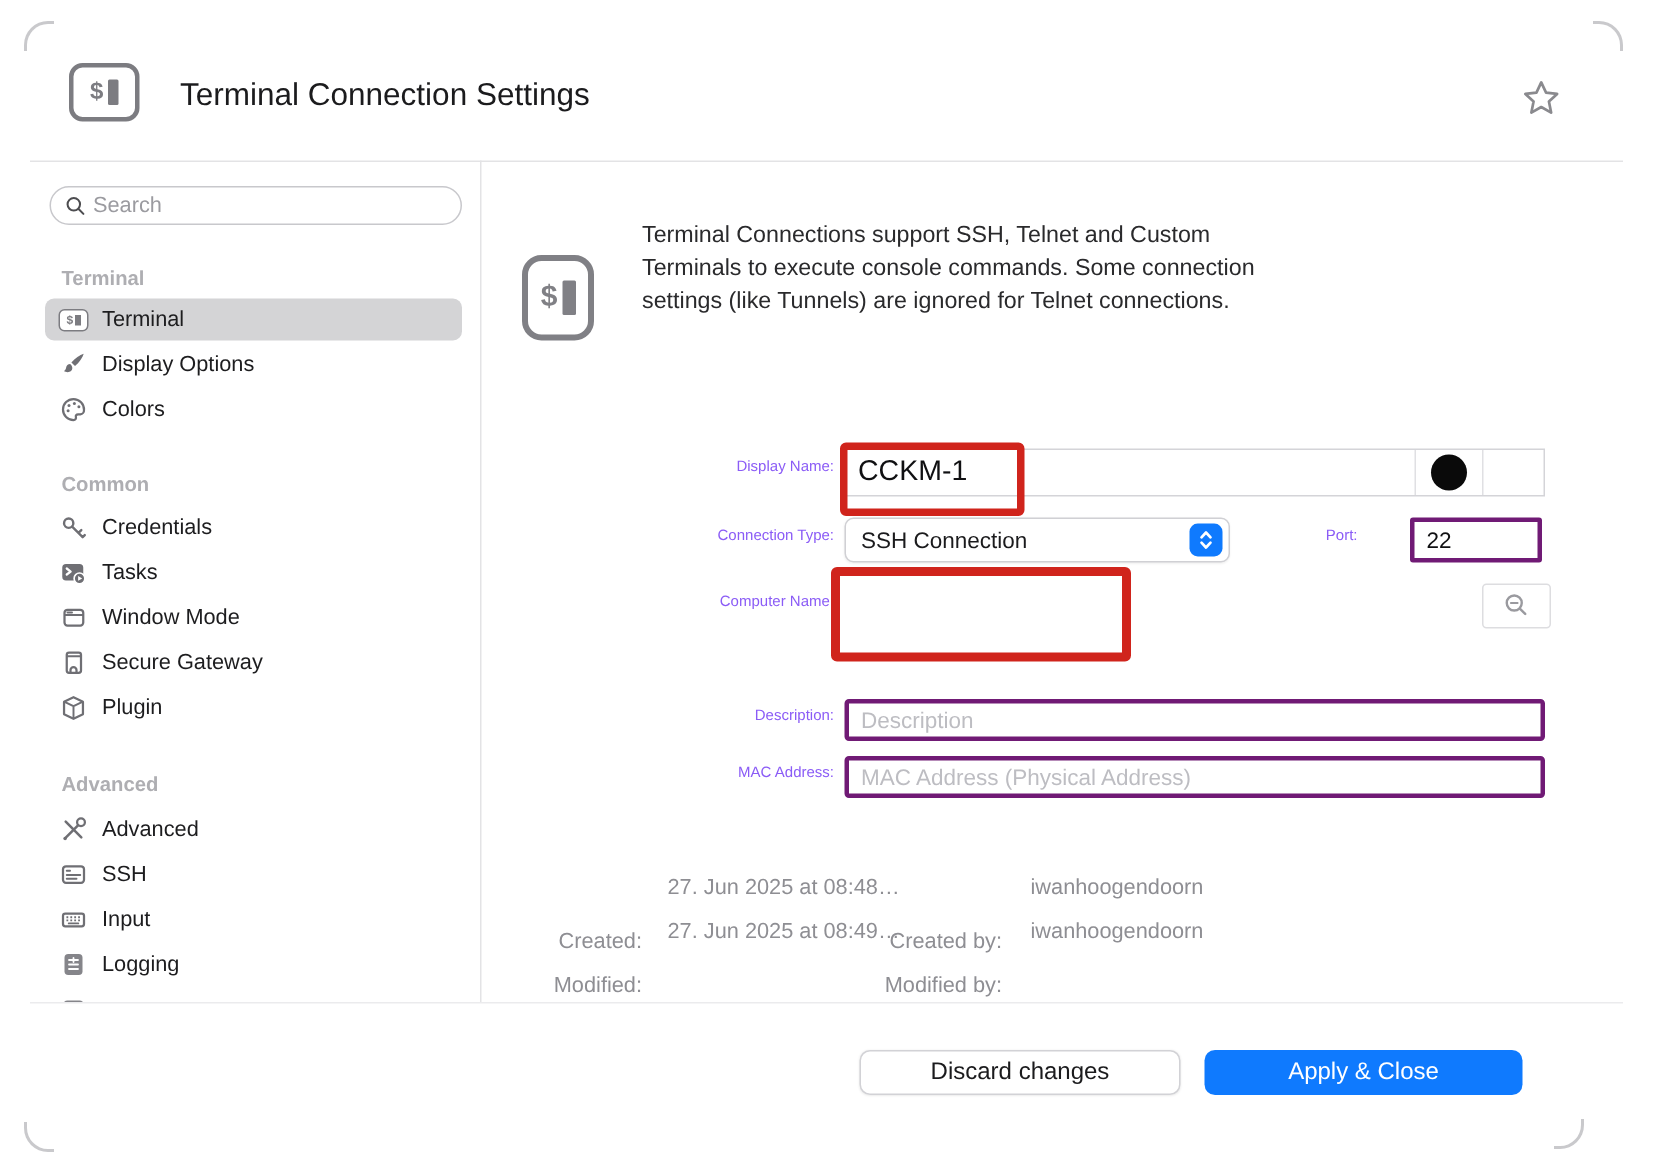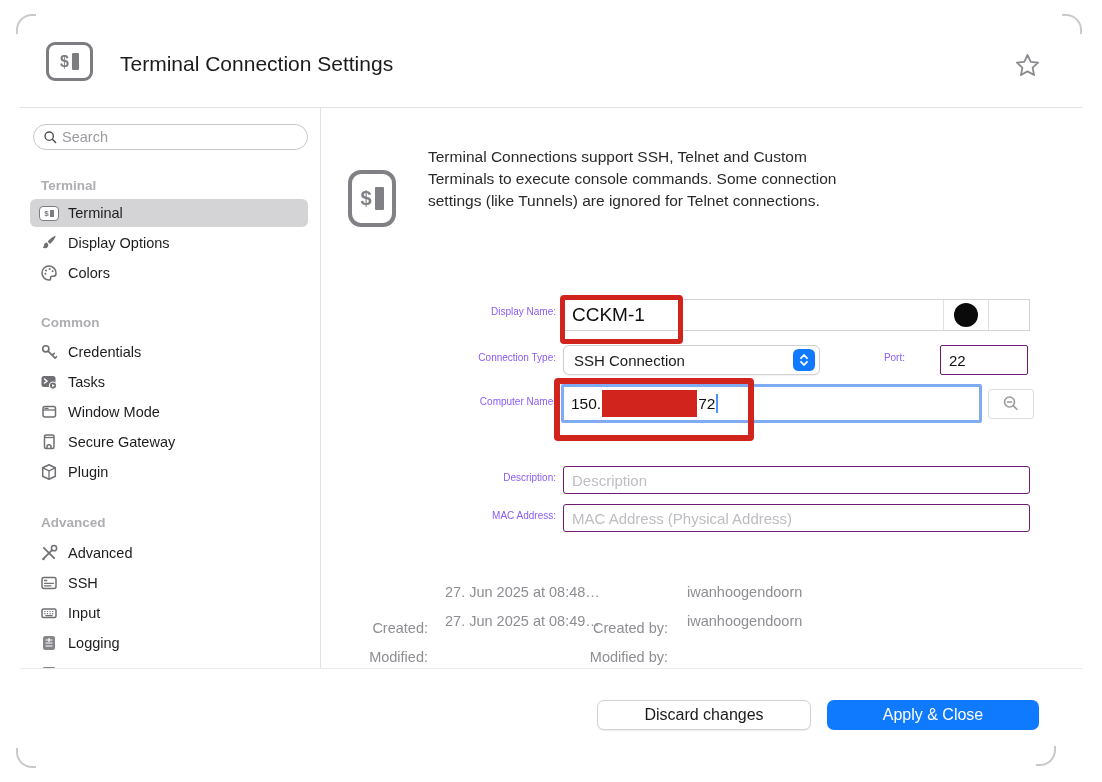--- a/index.html
+++ b/index.html
@@ -45,37 +45,37 @@
   .flabel{position:absolute;width:216px;left:340px;text-align:right;font-size:10px;color:#8b5cf6;}
   .field{position:absolute;background:#fff;border:1px solid #d4d4d8;box-sizing:border-box;}
   .dn-field{left:563px;top:299px;width:467px;height:32px;display:flex;align-items:center;}
   .dn-value{flex:1;padding-left:8px;font-size:19px;color:#101012;}
   .dn-cell{height:100%;display:flex;align-items:center;justify-content:center;border-left:1px solid #e0e0e3;}
   .dn-cell.swatch{width:44px;} .dn-cell.tbtn{width:40px;cursor:pointer;background:none;}
   .swatch-circle{width:24px;height:24px;border-radius:50%;background:#0a0a0a;}
   .popup{position:absolute;left:563px;top:345px;width:257px;height:30px;background:#fff;border:1px solid #d0d0d4;border-radius:6px;box-sizing:border-box;display:flex;align-items:center;cursor:pointer;box-shadow:0 .5px 1.5px rgba(0,0,0,.06);}
   .popup-text{padding-left:10px;font-size:15px;color:#1b1b1d;flex:1;}
   .popup-chevrons{position:absolute;right:4px;top:3px;width:22px;height:22px;border-radius:5.5px;background:#0f7afe;display:flex;align-items:center;justify-content:center;}
-  .port-input,.plain-input{position:absolute;box-sizing:border-box;border:1px solid #701a75;border-radius:2px;background:#fff;font-family:inherit;font-size:15px;color:#101012;padding:0 8px;outline:none;}
+  .port-input,.plain-input{position:absolute;box-sizing:border-box;border:3px solid #701a75;border-radius:2px;background:#fff;font-family:inherit;font-size:15px;color:#101012;padding:0 8px;outline:none;}
   .plain-input{border-radius:3px;}
   .plain-input::placeholder{color:#bdbdc2;}
   .cn-ring{position:absolute;left:561px;top:384px;width:421px;height:39px;border:3px solid #7eabf1;border-radius:2px;box-sizing:border-box;background:#fff;display:flex;align-items:center;}
   .cn-inner{flex:1;height:100%;display:flex;align-items:center;padding-left:7px;font-size:15.5px;color:#101012;}
   .redact{width:95px;height:27px;background:#d0241c;margin:0 1px;}
   .caret{width:2px;height:19px;background:#4d94ff;margin-left:1px;}
   .lookup-btn{position:absolute;left:988px;top:389px;width:46px;height:30px;background:#fff;border:1px solid #dddde0;border-radius:3px;display:flex;align-items:center;justify-content:center;cursor:pointer;}
   .ann{position:absolute;border:5px solid #d0241c;border-radius:4px;pointer-events:none;z-index:5;}
   .ann.box1{left:560px;top:295px;width:113px;height:39px;}
   .ann.box2{left:554px;top:378px;width:188px;height:51px;border-width:6px;}
   
   .meta{position:absolute;font-size:14.5px;color:#8e8e93;white-space:nowrap;}
   .meta.rlabel{width:110px;text-align:right;margin-top:36px;}
   
   .ftr-divider{position:absolute;left:20px;right:20px;top:668px;height:1px;background:#ebebed;}
-  .btn{position:absolute;top:700px;height:30px;border-radius:7px;font-family:inherit;font-size:16px;display:flex;align-items:center;justify-content:center;cursor:pointer;box-sizing:border-box;margin-left:24px;}
+  .btn{position:absolute;top:700px;height:30px;border-radius:7px;font-family:inherit;font-size:16px;display:flex;align-items:center;justify-content:center;cursor:pointer;box-sizing:border-box;}
   .btn.discard{left:573px;width:214px;background:#fff;border:1px solid #d2d2d6;color:#1b1b1d;box-shadow:0 .5px 1.5px rgba(0,0,0,.08);}
   .btn.apply{left:803px;width:212px;background:#0f7afe;border:none;color:#fff;font-weight:500;}
   svg{display:block;}
 </style>
 </head>
 <body>
 
 <div class="window">
 
   <div class="corner tl"></div>
@@ -274,28 +274,20 @@
     <span class="popup-chevrons">
       <svg width="12" height="16" viewBox="0 0 12 16">
           <path d="M3 6.2L6 3l3 3.2M3 9.8L6 13l3-3.2" fill="none" stroke="#fff" stroke-width="1.8" stroke-linecap="round" stroke-linejoin="round"></path>
         </svg>
     </span>
   </div>
   <div class="flabel" style="top:352px;left:689px;width:216px;">Port:</div>
   <input class="port-input" style="left: 940px; top: 345px; width: 88px; height: 30px;" value="22">
 
   <div class="flabel" style="top:396px">Computer Name:</div>
-  <div class="cn-ring">
-    <div class="cn-inner">
-      <span>150.</span>
-      <span class="redact"></span>
-      <span>72</span>
-      <span class="caret"></span>
-    </div>
-  </div>
   <button class="lookup-btn">
     <span>
       <svg width="20" height="20" viewBox="0 0 20 20">
           <circle cx="8.5" cy="8" r="5" fill="none" stroke="#9a9a9f" stroke-width="1.6"></circle>
           <path d="M6.3 8h4.4" stroke="#9a9a9f" stroke-width="1.4" stroke-linecap="round"></path>
           <path d="M12.4 11.9l3.4 3.4" stroke="#9a9a9f" stroke-width="1.6" stroke-linecap="round"></path>
         </svg>
     </span>
   </button>
   <div class="ann box2"></div>

